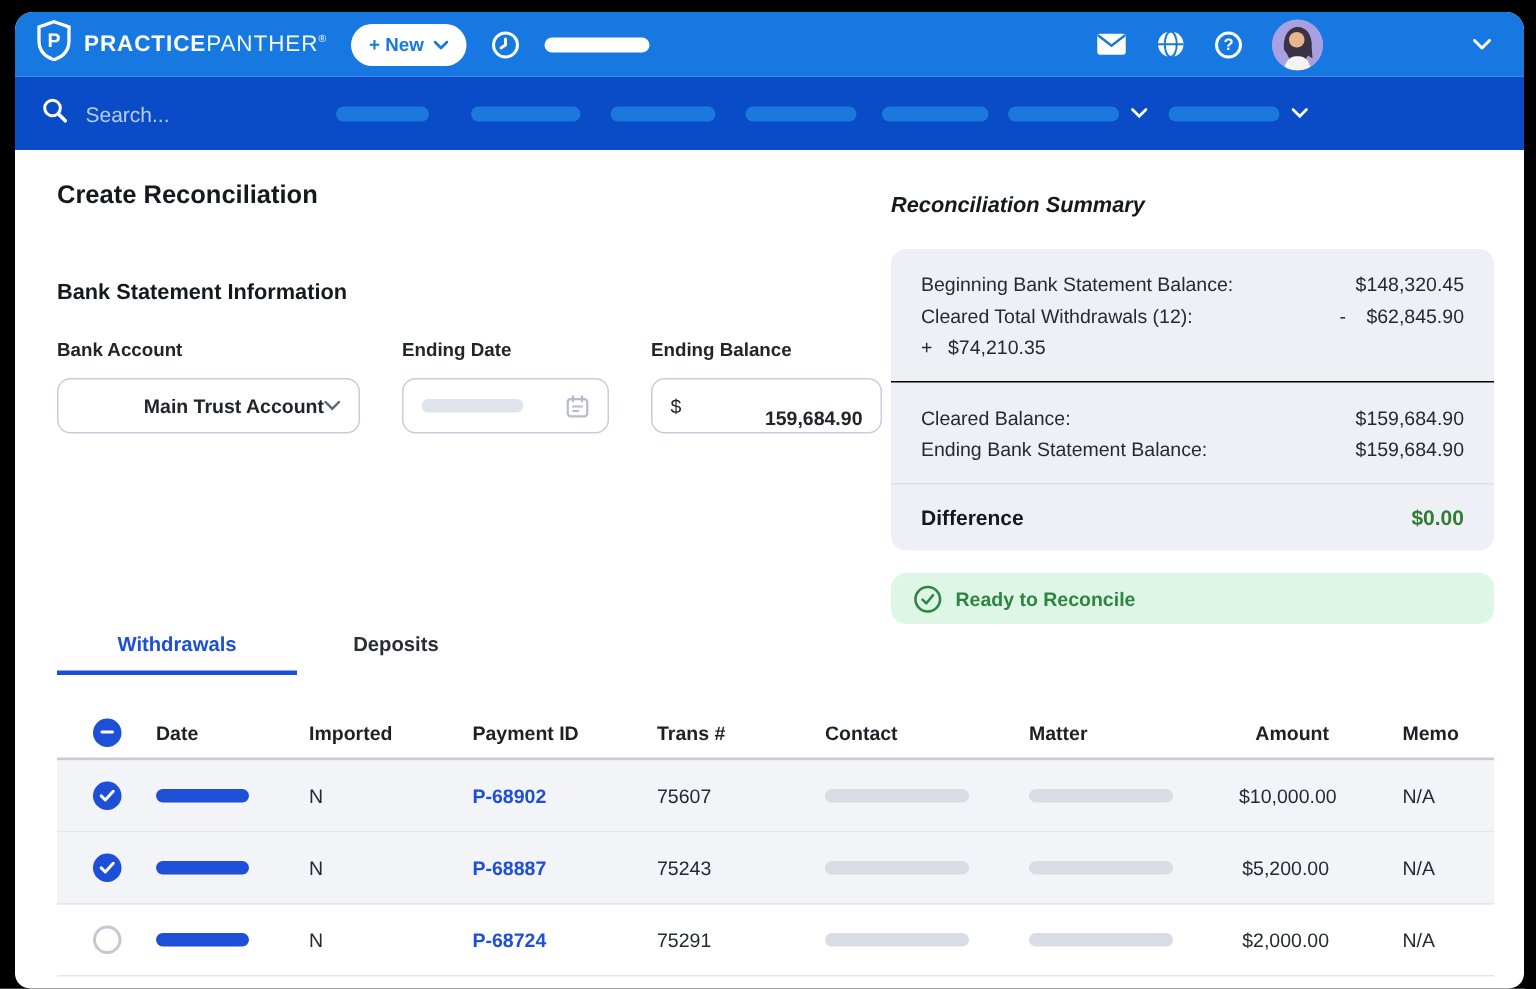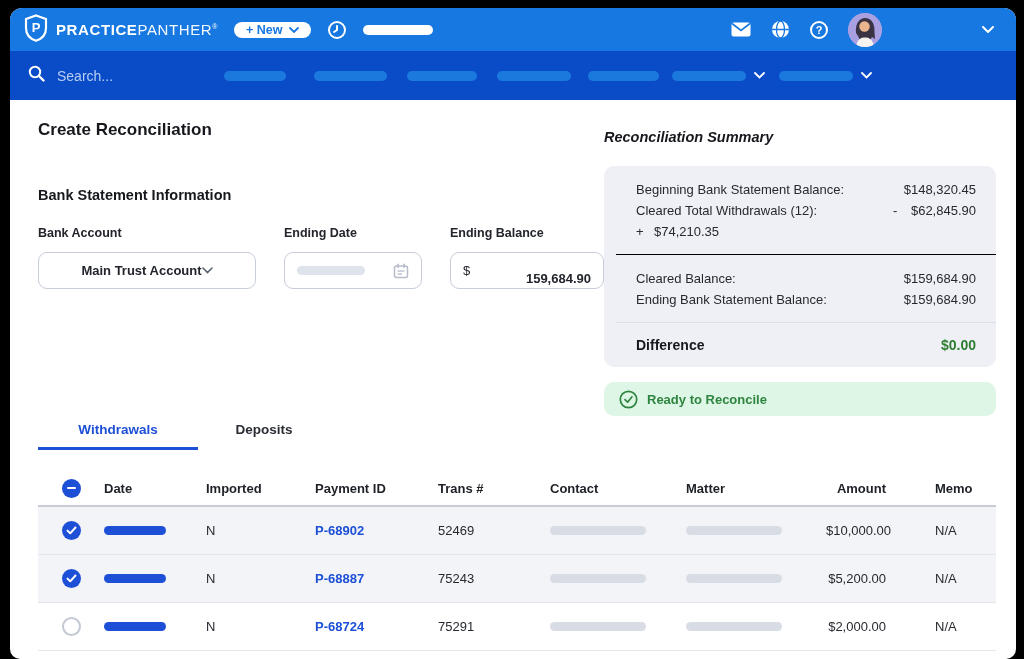--- a/index.html
+++ b/index.html
@@ -11,21 +11,21 @@
   
   .topbar { height:43px; background:#1678e0; display:flex; align-items:center;
             justify-content:space-between; padding:0 22px 0 14px; }
   .topbar-left { display:flex; align-items:center; gap:16px; }
   .logo { display:flex; align-items:center; gap:8px; }
   .brand { color:#fff; font-size:15px; letter-spacing:.6px; white-space:nowrap; }
   .brand .b1 { font-weight:800; }
   .brand .b2 { font-weight:400; opacity:.95; }
   .brand sup { font-size:7px; vertical-align:super; }
   .new-btn { background:#fff; color:#1678e0; border:none; border-radius:14px;
-             height:16px; padding:0 12px; font-size:12.5px; font-weight:700;
+             height:28px; padding:0 12px; font-size:12.5px; font-weight:700;
              display:flex; align-items:center; gap:6px; cursor:pointer;
              font-family:"Liberation Sans", sans-serif; }
   .pill { border-radius:6px; display:inline-block; }
   .white-pill { width:70px; height:10px; background:#fff; }
   .topbar-right { display:flex; align-items:center; gap:20px; }
   .icon-btn { display:flex; align-items:center; justify-content:center; cursor:pointer; }
   .help-circle { width:18px; height:18px; border:2px solid #fff; border-radius:50%;
                  color:#fff; font-size:11px; font-weight:700; display:flex;
                  align-items:center; justify-content:center; }
   .avatar { width:34px; height:34px; border-radius:50%; overflow:hidden; background:#a9a0e2; }
@@ -48,28 +48,28 @@
   .col-right { width:402px; }
   h1.page-title { font-size:17px; font-weight:800; color:#16181d; }
   .section-h { font-size:14.5px; font-weight:800; color:#16181d; }
   .col-left .section-h { margin-top:47px; }
   .col-right .section-h { margin-top:9px;font-style:italic; }
 
   .fields { display:flex; gap:28px; margin-top:23px; }
   .field label { display:block; font-size:12.5px; font-weight:700; color:#22252b; margin-bottom:12px; }
   .input-box { height:37px; border:1px solid #c7cdd9; border-radius:9px; background:#fff;
                display:flex; align-items:center; padding:0 12px; font-size:13px; color:#22252b; }
-  .select-box { width:218px; justify-content:center; cursor:pointer; font-weight:600; }
+  .select-box { width:202px; justify-content:flex-end; cursor:pointer; font-weight:600; }
   .date-box { width:138px; justify-content:space-between; cursor:text; }
   .ph-pill { width:68px; height:9px; border-radius:5px; background:#dfe3ec; }
   .balance-box { width:154px; justify-content:space-between; cursor:text; }
   .balance-box .val { font-weight:700;margin-top:16px; }
 
   
-  .summary-card { margin-top:21px; background:#eef0f6; border-radius:10px; overflow:hidden;padding-left:12px; }
+  .summary-card { margin-top:21px; background:#eef0f6; border-radius:10px; overflow:hidden; }
   .sum-sec { padding:13px 20px 12px 20px; }
   .sum-sec + .sum-sec { border-top:1px solid #000000; }
   .sum-row { display:flex; justify-content:space-between; font-size:13px; color:#26292f;
              line-height:21px; }
   .sum-val { display:flex; }
   .sum-sign { width:10px; margin-right:8px; text-align:left; }
   .diff-row { border-top:1px solid #dcdfe9; padding:14px 20px; display:flex;
               justify-content:space-between; align-items:center; }
   .diff-label { font-size:14px; font-weight:800; color:#16181d; }
   .diff-val { font-size:14px; font-weight:800; color:#2e7d32; }
@@ -314,21 +314,21 @@
 
       <div class="trow tr selected">
         <span class="cb on">
           <svg width="11" height="9" viewBox="0 0 11 9">
               <polyline points="1.5,4.6 4.2,7.3 9.5,1.5" fill="none" stroke="#fff" stroke-width="2" stroke-linecap="round" stroke-linejoin="round"></polyline>
             </svg>
         </span>
         <span class="date-pill"></span>
         <span>N</span>
         <a class="pay-link">P-68902</a>
-        <span>52469</span>
+        <span>75607</span>
         <span class="gray-pill"></span>
         <span class="gray-pill"></span>
         <span class="amount-cell">$10,000.00</span>
         <span class="memo-cell">N/A</span>
       </div>
 
       <div class="trow tr selected">
         <span class="cb on">
           <svg width="11" height="9" viewBox="0 0 11 9">
               <polyline points="1.5,4.6 4.2,7.3 9.5,1.5" fill="none" stroke="#fff" stroke-width="2" stroke-linecap="round" stroke-linejoin="round"></polyline>

